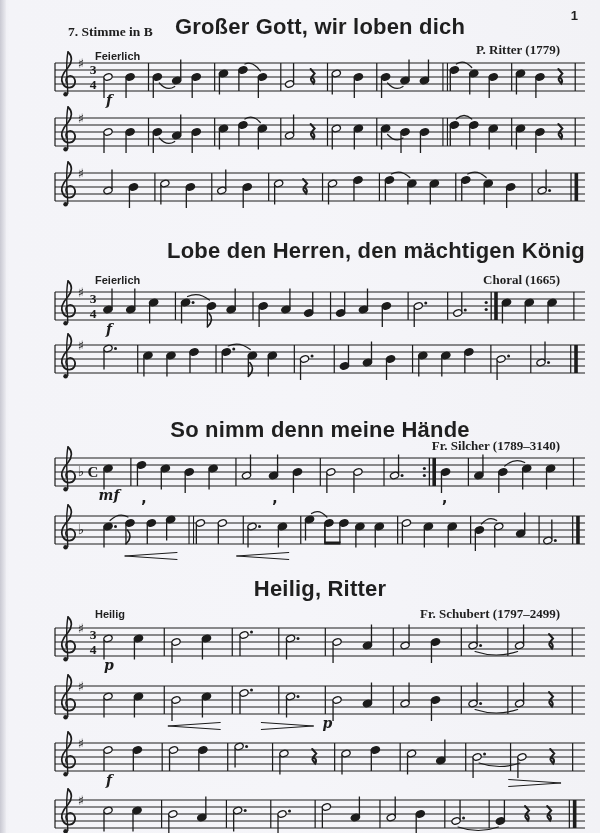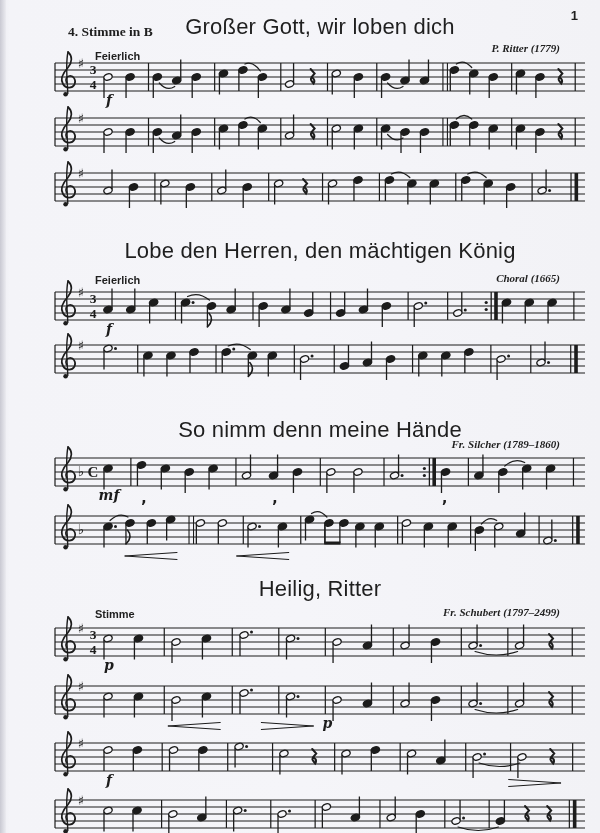--- a/index.html
+++ b/index.html
@@ -6,35 +6,35 @@
   .page{position:relative;width:600px;height:833px;overflow:hidden;
         background:linear-gradient(90deg,#ececf1 0px,#f4f4f8 10px,#f5f5f9 50%,#f2f2f6 100%);
         font-family:"Liberation Sans",sans-serif;color:#1f1f1f;}
   .left-edge{position:absolute;left:0;top:0;width:6px;height:833px;
         background:linear-gradient(90deg,#c9c9d2,#ececf1);}
   .page-number{position:absolute;top:8px;right:22px;font-weight:bold;font-size:13px;
         font-family:"Liberation Sans",sans-serif;}
   .part-label{position:absolute;left:68px;top:24px;font-weight:bold;font-size:13.5px;
         font-family:"Liberation Serif",serif;}
   .piece-title{position:absolute;left:55px;width:530px;text-align:center;
-        font-weight:normal;font-size:22px;letter-spacing:.2px;
+        font-weight:bold;font-size:22px;letter-spacing:.2px;
         font-family:"Liberation Sans",sans-serif;}
   .tempo{position:absolute;left:95px;font-weight:bold;font-size:11px;
         font-family:"Liberation Sans",sans-serif;}
-  .composer{position:absolute;right:40px;font-weight:bold;font-size:11px;
-        font-family:"Liberation Serif",serif;font-style:italic;}
+  .composer{position:absolute;right:40px;font-weight:bold;font-size:13px;
+        font-family:"Liberation Serif",serif;}
   svg.staff{position:absolute;overflow:visible;}
 </style>
 </head>
 <body>
 
 <div class="page">
   <div class="left-edge"></div>
   <div class="page-number">1</div>
-  <div class="part-label">4. Stimme in B</div>
+  <div class="part-label">7. Stimme in B</div>
   <div id="score">
       <div class="piece-title" style="top: 14px;">Großer Gott, wir loben dich</div>
       <div class="tempo" style="top: 50px;">Feierlich</div>
       <div class="composer" style="top: 42px;">P. Ritter (1779)</div>
       <svg class="staff" width="540" height="86" style="left: 51px; top: 43px;">
         <line x1="4" y1="20" x2="534" y2="20" stroke="#1c1c1c" stroke-width="1.1"></line>
         <line x1="4" y1="27" x2="534" y2="27" stroke="#1c1c1c" stroke-width="1.1"></line>
         <line x1="4" y1="34" x2="534" y2="34" stroke="#1c1c1c" stroke-width="1.1"></line>
         <line x1="4" y1="41" x2="534" y2="41" stroke="#1c1c1c" stroke-width="1.1"></line>
         <line x1="4" y1="48" x2="534" y2="48" stroke="#1c1c1c" stroke-width="1.1"></line>
@@ -215,21 +215,21 @@
         <path d="M 416.74842767295587 21 Q 425.9748427672955 15.75 435.2012578616351 24.5" stroke="#1c1c1c" stroke-width="1.2" fill="none" stroke-linecap="round"></path>
         <ellipse cx="459.65408805031433" cy="34" rx="4.3" ry="3.1" fill="#1c1c1c" stroke="#1c1c1c" stroke-width="1.4" transform="rotate(-18 459.65408805031433 34)"></ellipse>
         <line x1="455.65408805031433" y1="35.5" x2="455.65408805031433" y2="55" stroke="#1c1c1c" stroke-width="1.3"></line>
         <line x1="481.10691823899356" y1="20" x2="481.10691823899356" y2="48" stroke="#1c1c1c" stroke-width="1.2"></line>
         <ellipse cx="491.08805031446525" cy="37.5" rx="4.3" ry="3.1" fill="#f5f5f9" stroke="#1c1c1c" stroke-width="1.4" transform="rotate(-18 491.08805031446525 37.5)"></ellipse>
         <line x1="495.08805031446525" y1="36" x2="495.08805031446525" y2="16.5" stroke="#1c1c1c" stroke-width="1.3"></line>
         <circle cx="498.58805031446525" cy="37.5" r="1.5" fill="#1c1c1c"></circle>
         <line x1="520.0251572327043" y1="20" x2="520.0251572327043" y2="48" stroke="#1c1c1c" stroke-width="1.2"></line>
         <rect x="523.5251572327043" y="20" width="3.6" height="28" fill="#1c1c1c"></rect>
       </svg>
-      <div class="piece-title" style="top: 238px;">Lobe den Herren, den mächtigen König</div>
+      <div class="piece-title" style="top: 238px; text-align: right;">Lobe den Herren, den mächtigen König</div>
       <div class="tempo" style="top: 274px;">Feierlich</div>
       <div class="composer" style="top: 272px;">Choral (1665)</div>
       <svg class="staff" width="540" height="86" style="left: 51px; top: 272px;">
         <line x1="4" y1="20" x2="534" y2="20" stroke="#1c1c1c" stroke-width="1.1"></line>
         <line x1="4" y1="27" x2="534" y2="27" stroke="#1c1c1c" stroke-width="1.1"></line>
         <line x1="4" y1="34" x2="534" y2="34" stroke="#1c1c1c" stroke-width="1.1"></line>
         <line x1="4" y1="41" x2="534" y2="41" stroke="#1c1c1c" stroke-width="1.1"></line>
         <line x1="4" y1="48" x2="534" y2="48" stroke="#1c1c1c" stroke-width="1.1"></line>
         <line x1="4" y1="20" x2="4" y2="48" stroke="#1c1c1c" stroke-width="1.2"></line>
         <path d="M 17 9 C 21.5 13 21.5 19 17 24.5 C 11 31 9 36 12 41 C 14.5 45.5 21 46 23.5 41.5 C 25.5 37 22.5 32.5 18.5 33 C 15.5 33.4 14 36.5 15.5 39.5" stroke="#1c1c1c" stroke-width="1.7" fill="none" stroke-linecap="round"></path>
@@ -343,21 +343,21 @@
         <line x1="446.0838709677418" y1="35.5" x2="446.0838709677418" y2="55" stroke="#1c1c1c" stroke-width="1.3"></line>
         <circle cx="457.5838709677418" cy="31" r="1.5" fill="#1c1c1c"></circle>
         <line x1="479.7935483870966" y1="20" x2="479.7935483870966" y2="48" stroke="#1c1c1c" stroke-width="1.2"></line>
         <ellipse cx="490.00645161290305" cy="37.5" rx="4.3" ry="3.1" fill="#f5f5f9" stroke="#1c1c1c" stroke-width="1.4" transform="rotate(-18 490.00645161290305 37.5)"></ellipse>
         <line x1="494.00645161290305" y1="36" x2="494.00645161290305" y2="16.5" stroke="#1c1c1c" stroke-width="1.3"></line>
         <circle cx="497.50645161290305" cy="37.5" r="1.5" fill="#1c1c1c"></circle>
         <line x1="519.7161290322579" y1="20" x2="519.7161290322579" y2="48" stroke="#1c1c1c" stroke-width="1.2"></line>
         <rect x="523.2161290322579" y="20" width="3.6" height="28" fill="#1c1c1c"></rect>
       </svg>
       <div class="piece-title" style="top: 417px;">So nimm denn meine Hände</div>
-      <div class="composer" style="top: 438px;">Fr. Silcher (1789–1860)</div>
+      <div class="composer" style="top: 438px;">Fr. Silcher (1789–3140)</div>
       <svg class="staff" width="540" height="86" style="left: 51px; top: 438px;">
         <line x1="4" y1="20" x2="534" y2="20" stroke="#1c1c1c" stroke-width="1.1"></line>
         <line x1="4" y1="27" x2="534" y2="27" stroke="#1c1c1c" stroke-width="1.1"></line>
         <line x1="4" y1="34" x2="534" y2="34" stroke="#1c1c1c" stroke-width="1.1"></line>
         <line x1="4" y1="41" x2="534" y2="41" stroke="#1c1c1c" stroke-width="1.1"></line>
         <line x1="4" y1="48" x2="534" y2="48" stroke="#1c1c1c" stroke-width="1.1"></line>
         <line x1="4" y1="20" x2="4" y2="48" stroke="#1c1c1c" stroke-width="1.2"></line>
         <path d="M 17 9 C 21.5 13 21.5 19 17 24.5 C 11 31 9 36 12 41 C 14.5 45.5 21 46 23.5 41.5 C 25.5 37 22.5 32.5 18.5 33 C 15.5 33.4 14 36.5 15.5 39.5" stroke="#1c1c1c" stroke-width="1.7" fill="none" stroke-linecap="round"></path>
         <path d="M 17 9 C 15 18 15.5 30 16.5 44 L 16.8 50.5" stroke="#1c1c1c" stroke-width="1.4" fill="none" stroke-linecap="round"></path>
         <circle cx="14.6" cy="51.2" r="2.3" fill="#1c1c1c"></circle>
@@ -478,21 +478,21 @@
         <ellipse cx="469.7055630936227" cy="37.5" rx="4.3" ry="3.1" fill="#1c1c1c" stroke="#1c1c1c" stroke-width="1.4" transform="rotate(-18 469.7055630936227 37.5)"></ellipse>
         <line x1="473.7055630936227" y1="36" x2="473.7055630936227" y2="16.5" stroke="#1c1c1c" stroke-width="1.3"></line>
         <line x1="488.08141112618716" y1="20" x2="488.08141112618716" y2="48" stroke="#1c1c1c" stroke-width="1.2"></line>
         <ellipse cx="496.83175033921293" cy="44.5" rx="4.3" ry="3.1" fill="#f5f5f9" stroke="#1c1c1c" stroke-width="1.4" transform="rotate(-18 496.83175033921293 44.5)"></ellipse>
         <line x1="500.83175033921293" y1="43" x2="500.83175033921293" y2="23.5" stroke="#1c1c1c" stroke-width="1.3"></line>
         <circle cx="504.33175033921293" cy="44.5" r="1.5" fill="#1c1c1c"></circle>
         <line x1="521.6662143826322" y1="20" x2="521.6662143826322" y2="48" stroke="#1c1c1c" stroke-width="1.2"></line>
         <rect x="525.1662143826322" y="20" width="3.6" height="28" fill="#1c1c1c"></rect>
       </svg>
       <div class="piece-title" style="top: 576px;">Heilig, Ritter</div>
-      <div class="tempo" style="top: 608px;">Stimme</div>
+      <div class="tempo" style="top: 608px;">Heilig</div>
       <div class="composer" style="top: 606px;">Fr. Schubert (1797–2499)</div>
       <svg class="staff" width="540" height="86" style="left: 51px; top: 608px;">
         <line x1="4" y1="20" x2="534" y2="20" stroke="#1c1c1c" stroke-width="1.1"></line>
         <line x1="4" y1="27" x2="534" y2="27" stroke="#1c1c1c" stroke-width="1.1"></line>
         <line x1="4" y1="34" x2="534" y2="34" stroke="#1c1c1c" stroke-width="1.1"></line>
         <line x1="4" y1="41" x2="534" y2="41" stroke="#1c1c1c" stroke-width="1.1"></line>
         <line x1="4" y1="48" x2="534" y2="48" stroke="#1c1c1c" stroke-width="1.1"></line>
         <line x1="4" y1="20" x2="4" y2="48" stroke="#1c1c1c" stroke-width="1.2"></line>
         <path d="M 17 9 C 21.5 13 21.5 19 17 24.5 C 11 31 9 36 12 41 C 14.5 45.5 21 46 23.5 41.5 C 25.5 37 22.5 32.5 18.5 33 C 15.5 33.4 14 36.5 15.5 39.5" stroke="#1c1c1c" stroke-width="1.7" fill="none" stroke-linecap="round"></path>
         <path d="M 17 9 C 15 18 15.5 30 16.5 44 L 16.8 50.5" stroke="#1c1c1c" stroke-width="1.4" fill="none" stroke-linecap="round"></path>

